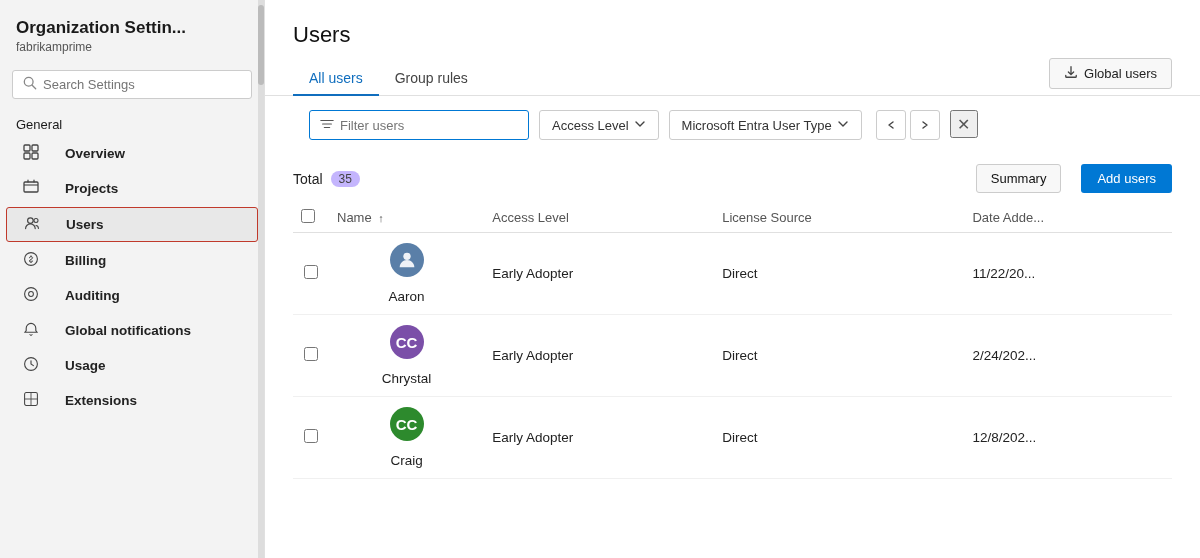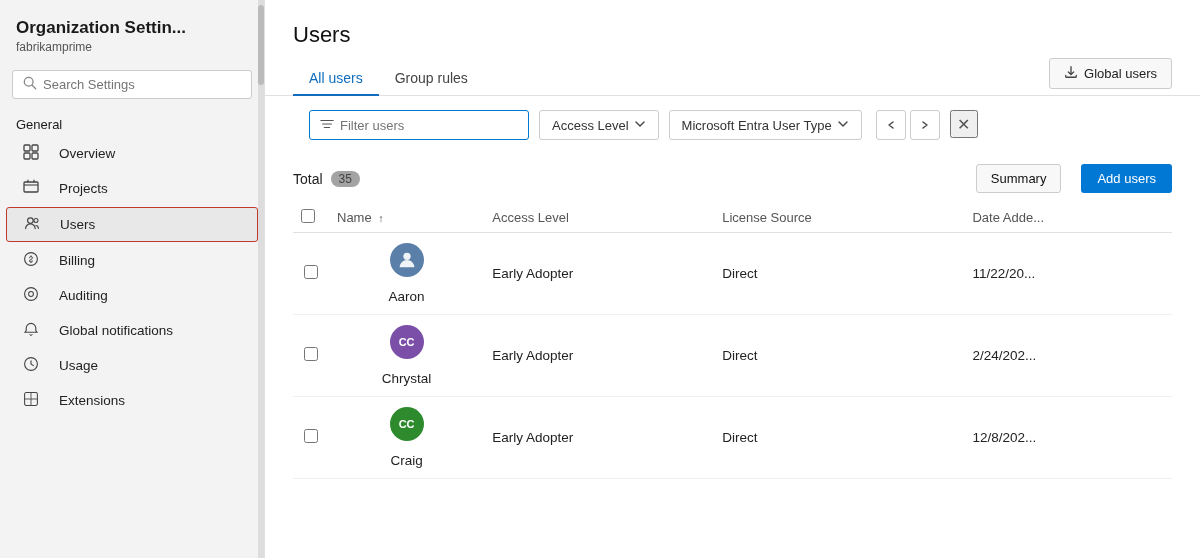--- a/index.html
+++ b/index.html
@@ -40,24 +40,25 @@
     }
     .search-icon-svg { color: #888; flex-shrink: 0; }
     .sidebar-section-label { font-size: 13px; font-weight: 400; color: #1a1a1a; padding: 10px 16px 4px 16px; }
     .sidebar-item {
       display: flex;
       align-items: center;
       padding: 7px 16px;
       cursor: pointer;
       border-radius: 3px;
       margin: 1px 6px;
-      gap: 19px;
+      gap: 25px;
       color: #222;
       font-size: 13.5px;
       position: relative;
+      font-weight: bold;
     }
     .sidebar-item.active {
       background: #e8e8e8;
       border: 1.5px solid #c0392b;
     }
     .sidebar-item .item-icon { width: 18px; text-align: center; font-size: 15px; flex-shrink: 0; color: #444; }
 
     
     .sidebar-scrollbar {
       width: 6px;
@@ -200,21 +201,21 @@
       padding: 10px 0 8px 0;
     }
     .total-label {
       display: flex;
       align-items: center;
       gap: 8px;
       font-size: 14px;
       color: #222;
     }
     .total-badge {
-      background: #a3a3a3;
+      background: #c4b5fd;
       border-radius: 10px;
       padding: 1px 8px;
       font-size: 12px;
       color: #444;
     }
     .action-buttons {
       display: flex;
       gap: 20px;
     }
     .summary-btn {
@@ -268,21 +269,21 @@
       gap: 12px;
       flex-direction: column;
     }
     .avatar {
       width: 34px;
       height: 34px;
       border-radius: 50%;
       display: flex;
       align-items: center;
       justify-content: center;
-      font-size: 11px;
+      font-size: 15px;
       font-weight: 600;
       color: #fff;
       flex-shrink: 0;
       overflow: hidden;
     }
     .avatar-aaron {
       background: #5a7fa8;
     }
     .avatar-chrystal { background: #7b4fa8; }
     .avatar-craig { background: #2d8a2d; }

